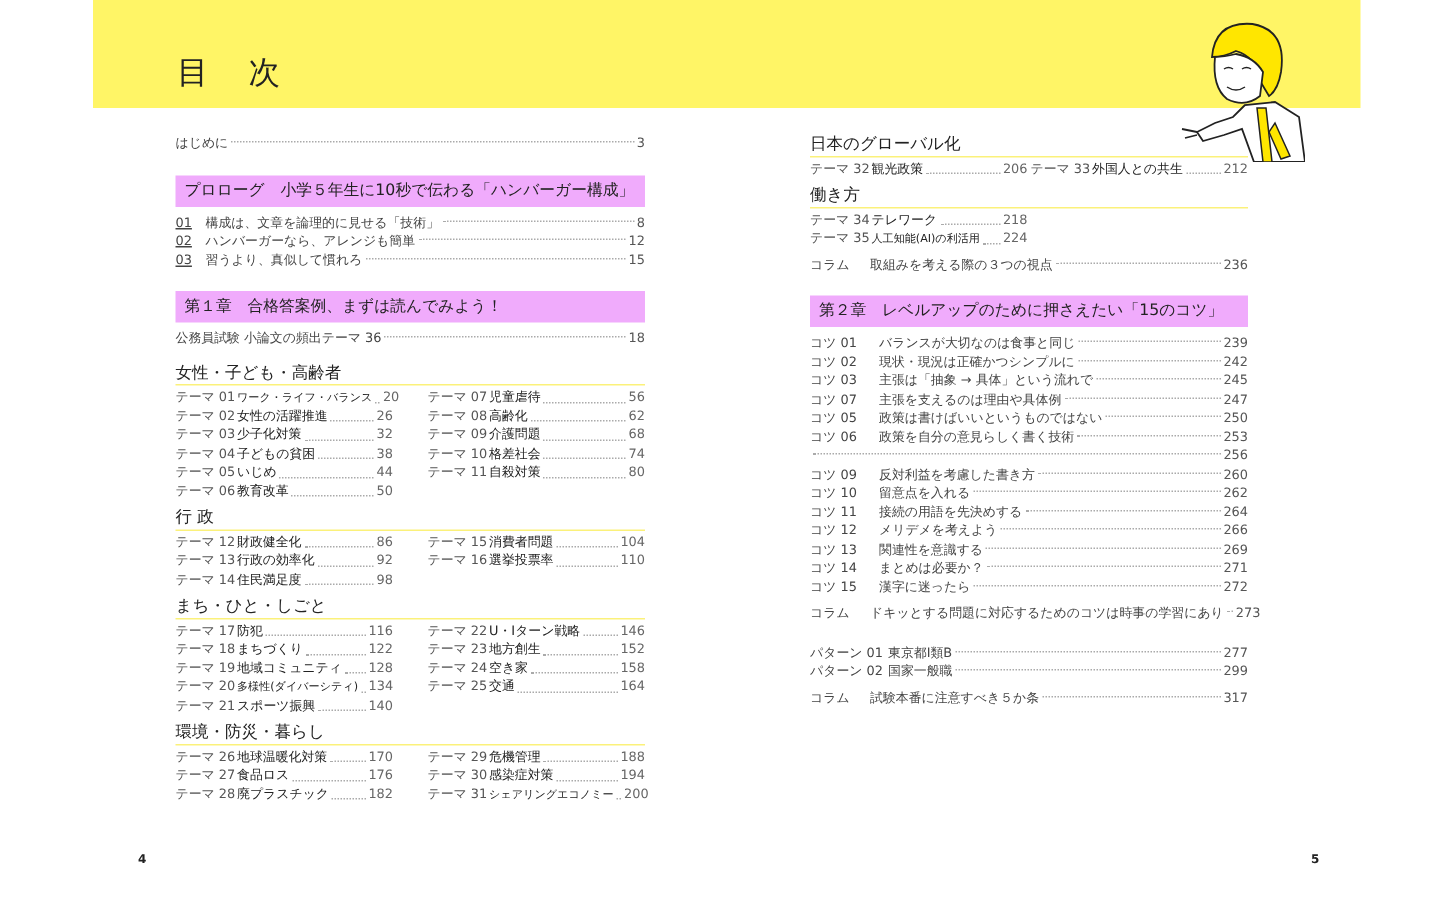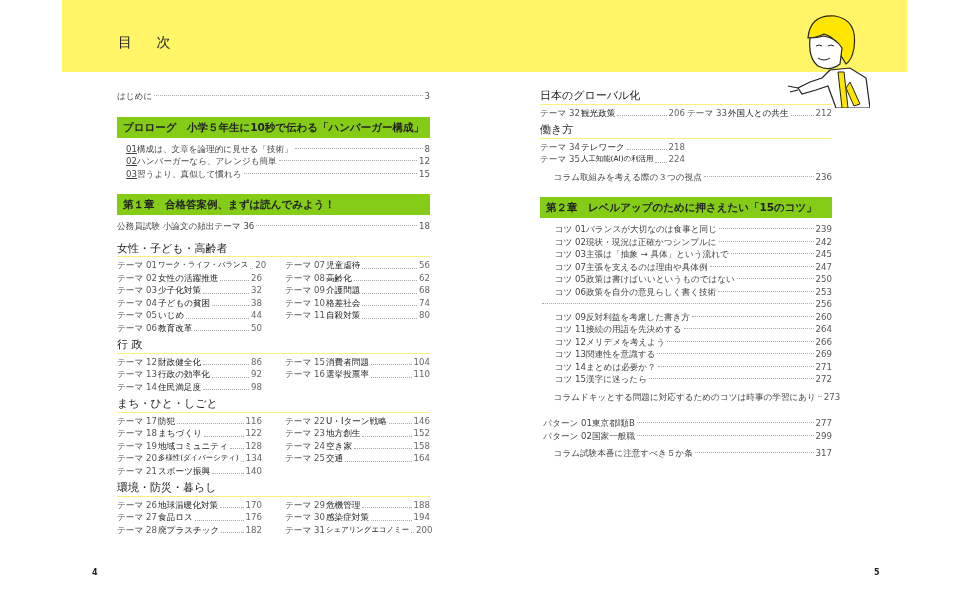--- a/index.html
+++ b/index.html
@@ -1,39 +1,39 @@
 <!DOCTYPE html>
 <html><head>
 <meta charset="utf-8">
 <style>
   * { box-sizing: border-box; margin: 0; padding: 0; }
   html, body { width: 970px; height: 600px; background: #ffffff; overflow: hidden; }
   body { position: relative; font-family: "DejaVu Sans", "Liberation Sans", sans-serif; color: #333; }
 
   .header-band { position: absolute; left: 62px; top: 0; width: 845px; height: 72px; background: #fff566; }
-  .page-title { position: absolute; left: 118px; top: 34px; font-size: 14px; letter-spacing: 10px; color: #222; font-weight: normal; }
+  .page-title { position: absolute; left: 118px; top: 34px; font-size: 21px; letter-spacing: 10px; color: #222; font-weight: normal; }
 
   .mascot { position: absolute; left: 780px; top: 8px; width: 90px; height: 100px; }
 
   .col { position: absolute; font-size: 8.6px; line-height: 12.5px; color: #444; }
   .col-left { left: 117px; top: 90px; width: 313px; }
   .col-right { left: 540px; top: 90px; width: 292px; }
 
-  .row { display: flex; align-items: baseline; white-space: nowrap; text-align: right; }
+  .row { display: flex; align-items: baseline; white-space: nowrap; }
   .row .lbl { flex: 0 0 auto; }
   .row .dots { flex: 1 1 auto; border-bottom: 1px dotted #aaa; margin: 0 2px; transform: translateY(-3px); min-width: 4px; }
   .row .pg { flex: 0 0 auto; color: #555; }
 
   .num { display: inline-block; }
   .pro-num { width: 20px; text-decoration: underline; }
   .kotsu-num { width: 46px; }
   .pattern-num { width: 52px; }
   .column-num { width: 40px; }
 
-  .chapter { background: #84cc16; height: 21px; line-height: 21px; font-size: 10.5px; font-weight: bold; color: #222; padding-left: 6px; margin: 0 0 5px 0; white-space: nowrap; }
+  .chapter { background: #f0abfc; height: 21px; line-height: 21px; font-size: 10.5px; font-weight: normal; color: #222; padding-left: 6px; margin: 0 0 5px 0; white-space: nowrap; }
 
   .group-head { font-size: 11px; color: #222; border-bottom: 1.5px solid #fbf17a; padding-bottom: 1px; margin-bottom: 2px; }
 
   .grid2 { display: flex; justify-content: space-between; }
   .grid2 .sub { width: 145px; }
   .theme-row { display: flex; align-items: flex-end; white-space: nowrap; }
   .theme-row .tn { width: 41px; flex: 0 0 auto; color: #555; }
   .theme-row .tt { flex: 0 0 auto; color: #222; }
   .theme-row .dots { flex: 1 1 auto; border-bottom: 1px dotted #aaa; margin: 0 2px; transform: translateY(-3px); min-width: 3px; }
   .theme-row .pg { flex: 0 0 auto; color: #666; }
@@ -400,20 +400,25 @@
   <div class="row">
       <span class="dots"></span>
       <span class="pg">256</span>
     </div>
   <div class="row">
       <span class="lbl"><span class="num kotsu-num">コツ 09</span><span>反対利益を考慮した書き方</span></span>
       <span class="dots"></span>
       <span class="pg">260</span>
     </div>
   <div class="row">
+      <span class="lbl"><span class="num kotsu-num">コツ 10</span><span>留意点を入れる</span></span>
+      <span class="dots"></span>
+      <span class="pg">262</span>
+    </div>
+  <div class="row">
       <span class="lbl"><span class="num kotsu-num">コツ 11</span><span>接続の用語を先決めする</span></span>
       <span class="dots"></span>
       <span class="pg">264</span>
     </div>
   <div class="row">
       <span class="lbl"><span class="num kotsu-num">コツ 12</span><span>メリデメを考えよう</span></span>
       <span class="dots"></span>
       <span class="pg">266</span>
     </div>
   <div class="row">

